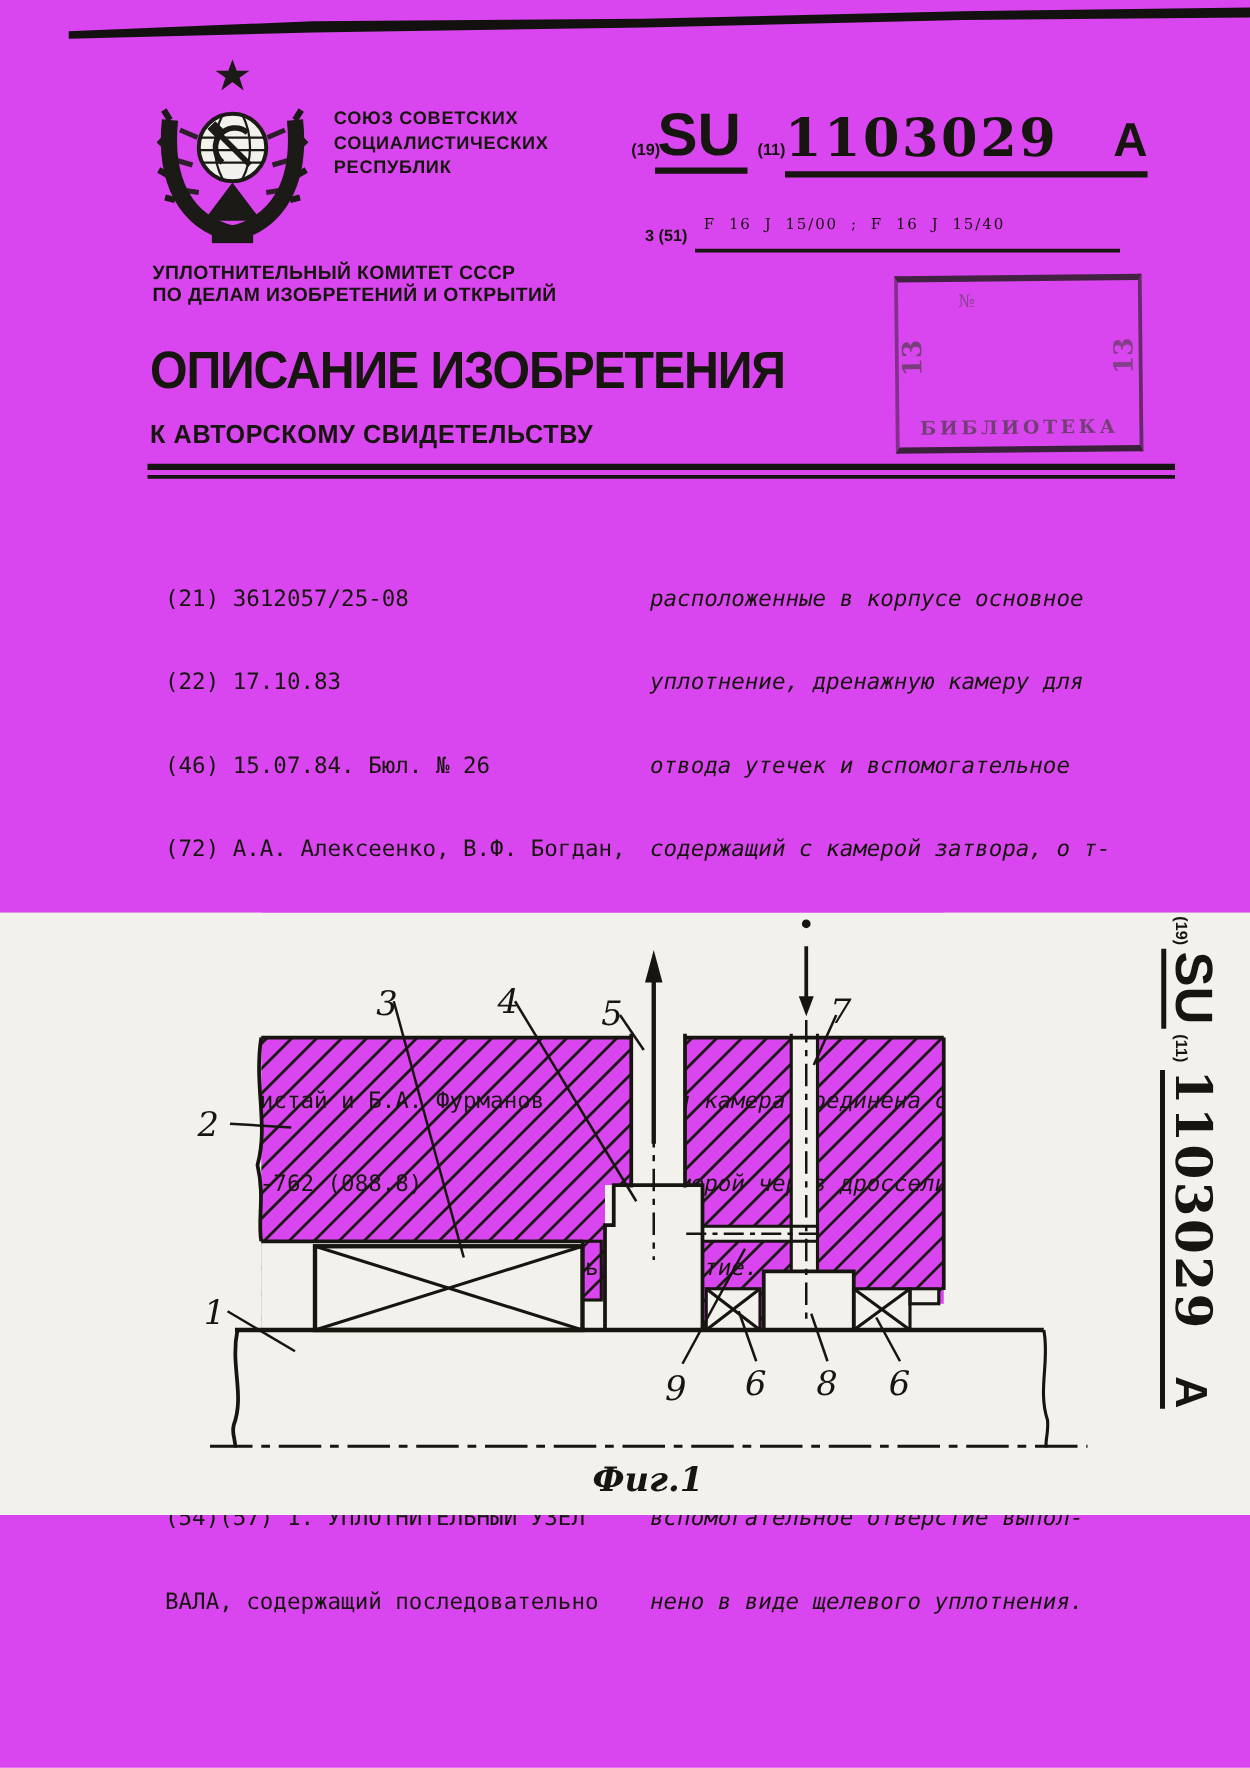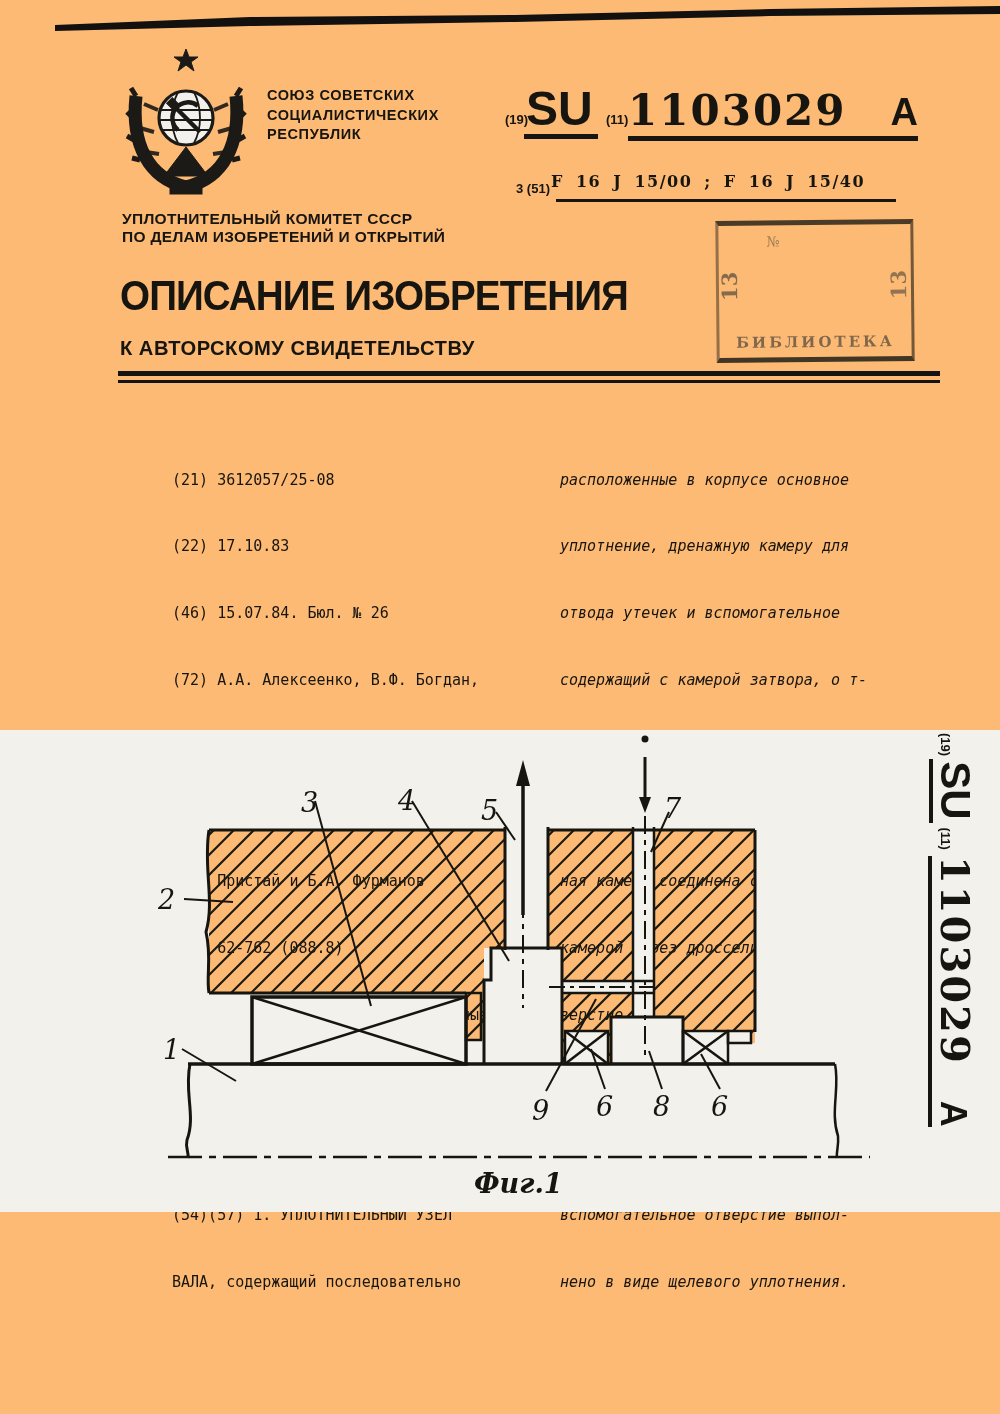--- a/index.html
+++ b/index.html
@@ -1,18 +1,18 @@
 <!DOCTYPE html>
 <html><head>
 <meta charset="utf-8">
 <style>
   html,body{margin:0;padding:0;}
   .page{
     position:relative;width:1000px;height:1414px;margin:0 auto;
-    background:#fdba74;color:#17150f;overflow:hidden;
+    background:#d946ef;color:#17150f;overflow:hidden;
     font-family:"Liberation Sans",sans-serif;
   }
   .abs{position:absolute;}
   
   .union{left:267px;top:86px;font-size:14.5px;font-weight:bold;line-height:19.5px;
     letter-spacing:.6px;white-space:pre-line;}
   .committee{left:122px;top:210px;font-size:15.5px;font-weight:bold;line-height:17.5px;
     letter-spacing:.3px;white-space:pre-line;}
   .doc-title{left:120px;top:272px;font-size:42px;font-weight:bold;letter-spacing:-1px;
     transform:scaleX(.92);transform-origin:0 0;white-space:nowrap;}
@@ -20,40 +20,40 @@
     transform:scaleX(.96);transform-origin:0 0;white-space:nowrap;}
   .tiny-label{font-size:13px;font-weight:bold;}
   .su-code{left:524px;top:86px;font-size:48px;font-weight:bold;
     border-bottom:5px solid #17150f;padding:0 5px 2px 2px;line-height:46px;}
   .pub-underline{left:628px;top:90px;border-bottom:5px solid #17150f;
     padding-bottom:4px;display:flex;align-items:baseline;}
   .pub-number{font-family:"DejaVu Serif",serif;font-size:42px;font-weight:bold;
     letter-spacing:2px;line-height:42px;}
   .pub-gap{display:inline-block;width:44px;}
   .pub-kind{font-size:38px;font-weight:bold;line-height:40px;}
-  .ipc-codes{left:551px;top:172px;font-family:"DejaVu Serif",serif;font-size:16px;
-    font-weight:bold;letter-spacing:1.5px;word-spacing:5px;white-space:nowrap;}
+  .ipc-codes{left:563px;top:172px;font-family:"DejaVu Serif",serif;font-size:12px;
+    font-weight:normal;letter-spacing:1.5px;word-spacing:5px;white-space:nowrap;}
   .ipc-underline{left:556px;top:199px;width:340px;height:3px;background:#17150f;}
   .rule-a{left:118px;top:371px;width:822px;height:5px;background:#151412;}
   .rule-b{left:118px;top:380px;width:822px;height:3px;background:#151412;}
   
   .stamp{left:716px;top:220px;width:192px;height:132px;transform:rotate(-.6deg);
     border-top:5px solid rgba(25,24,20,.78);border-bottom:5px solid rgba(25,24,20,.82);
     border-left:3px solid rgba(25,24,20,.45);border-right:3px solid rgba(25,24,20,.6);}
   .stamp span{position:absolute;font-family:"DejaVu Serif",serif;color:#3d3b36;}
   .stamp-top{left:48px;top:8px;font-size:14px;opacity:.5;letter-spacing:6px;}
   .stamp-n-left{left:-4px;top:48px;font-size:21px;font-weight:bold;opacity:.62;
     transform:rotate(-90deg);}
   .stamp-n-right{right:-2px;top:48px;font-size:21px;font-weight:bold;opacity:.55;
     transform:rotate(-90deg);}
   .stamp-caption{left:0;right:0;bottom:6px;text-align:center;font-size:15px;
     font-weight:bold;letter-spacing:3px;opacity:.65;}
   
-  .col{font-family:"DejaVu Sans Mono",monospace;font-size:15px;line-height:22.3px;
-    white-space:pre;margin-left:40px;}
+  .col{font-family:"DejaVu Sans Mono",monospace;font-size:18px;line-height:22.3px;
+    white-space:pre;}
   .col-left{left:132px;top:424px;width:395px;}
   .col-right{left:520px;top:424px;width:408px;font-style:italic;}
   
   .sidebar{left:975px;top:733px;width:392px;height:72px;transform:rotate(90deg);
     transform-origin:0 0;display:flex;align-items:baseline;white-space:nowrap;}
   .sb-label{font-size:13px;font-weight:bold;margin-right:3px;}
   .sb-su{font-size:42px;font-weight:bold;border-bottom:4px solid #17150f;
     padding:0 4px 2px 2px;margin-right:4px;line-height:40px;}
   .sb-underline{border-bottom:4px solid #17150f;padding-bottom:3px;
     display:flex;align-items:baseline;margin-left:3px;}

